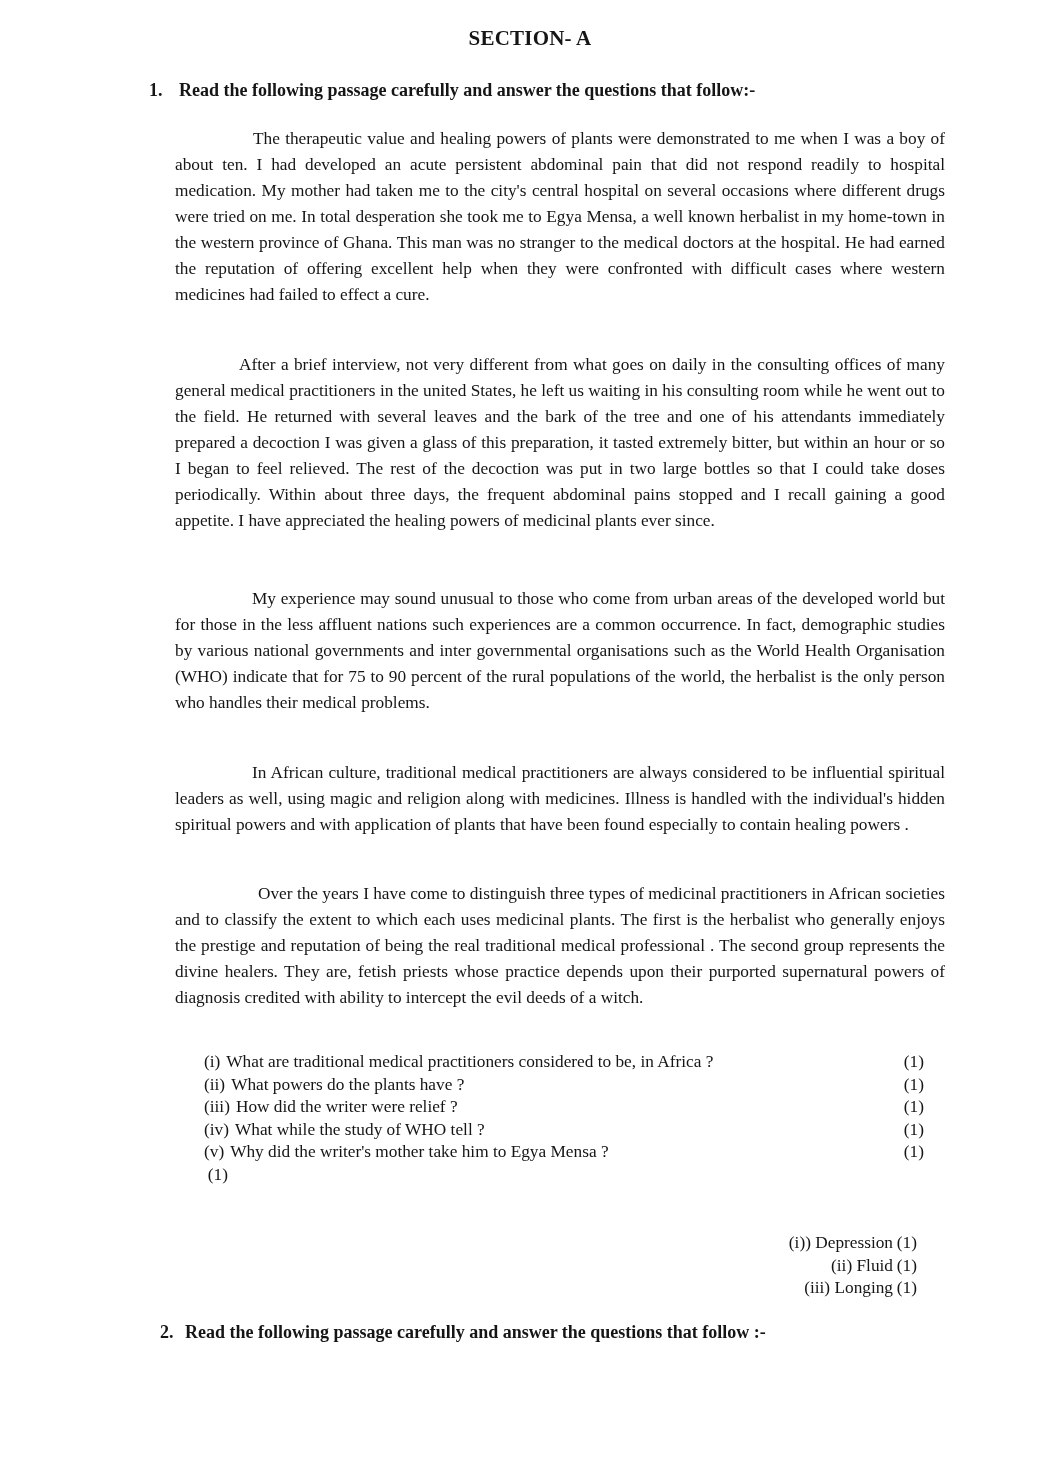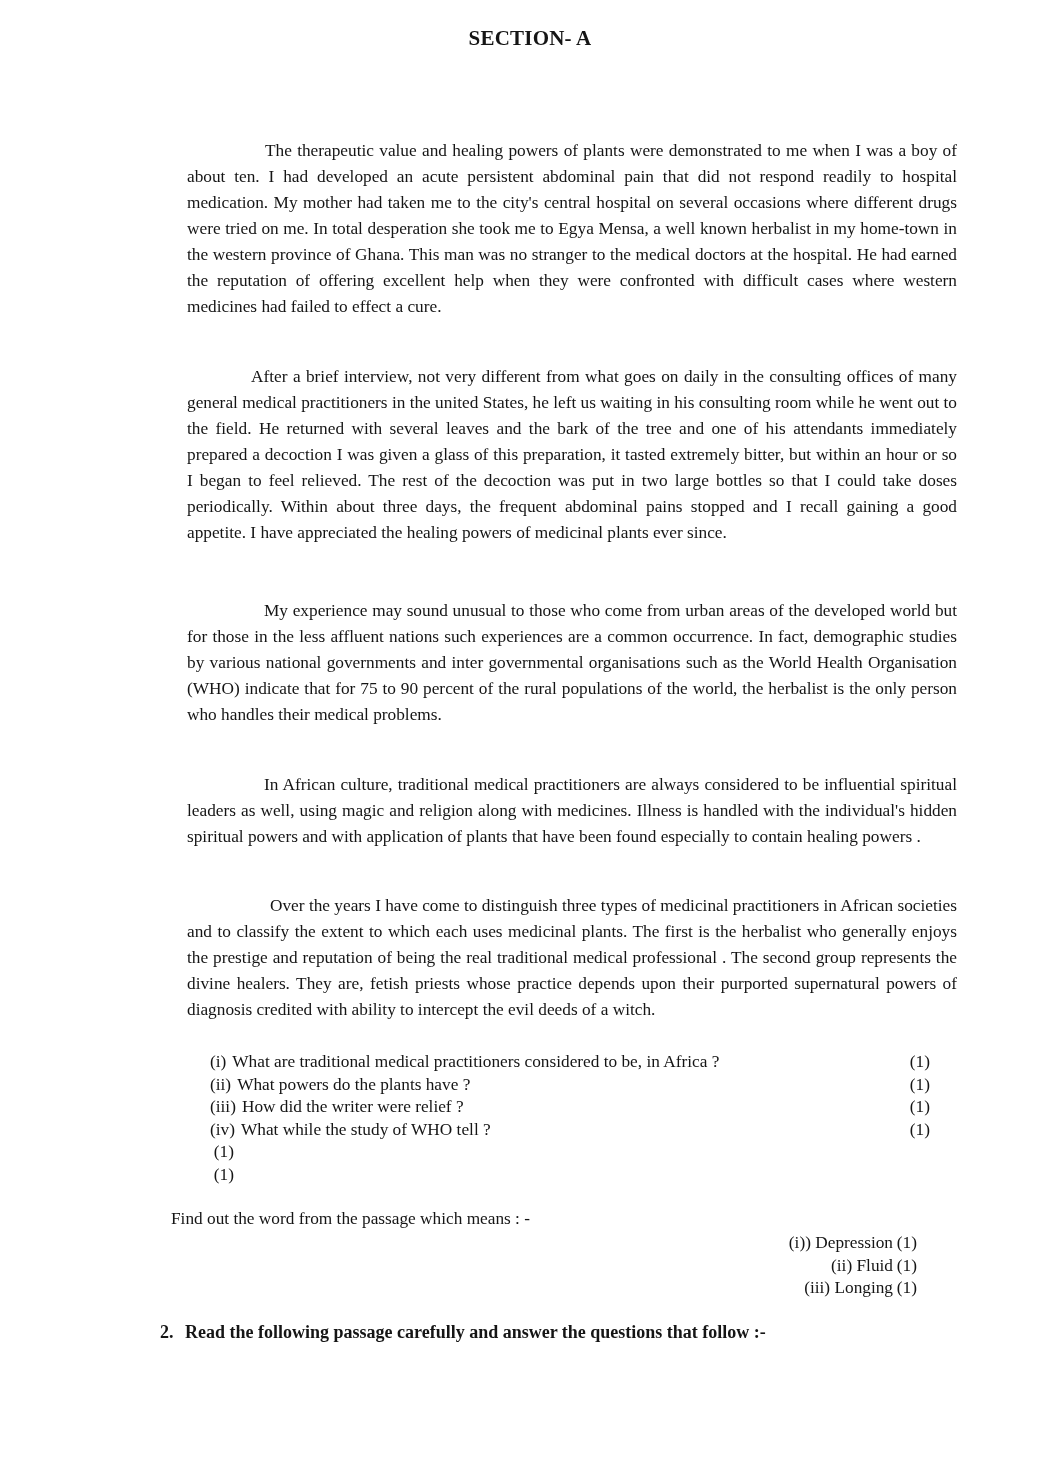--- a/index.html
+++ b/index.html
@@ -44,41 +44,40 @@
   #q2-heading .num { width: 25px; }
 
   .para {
     position: absolute;
     left: 171px;
     width: 770px;
     font-size: 17.3px;
     line-height: 26px;
     text-align: justify;
     text-align-last: left;
-    margin: 16px;
+    margin: 4px;
   }
   .para .indent { display: inline-block; }
   #p1 { top: 122px; }
   #p2 { top: 348px; }
   #p3 { top: 582px; }
   #p4 { top: 756px; }
   #p5 { top: 877px; }
   #p1 .indent { width: 78px; }
   #p2 .indent { width: 64px; }
   #p3 .indent { width: 77px; }
   #p4 .indent { width: 77px; }
   #p5 .indent { width: 83px; }
 
   .qlist {
     position: absolute;
     left: 204px;
     top: 1051px;
     width: 720px;
     font-size: 17.3px;
-    margin-left: 6px;
   }
   .qrow {
     display: flex;
     justify-content: space-between;
     height: 22.6px;
     line-height: 22.6px;
   }
   .qrow .qtext { white-space: nowrap; }
   .qrow .qnum { display: inline-block; margin-right: 6px; }
   .qrow .marks { width: 24px; text-align: right; }
@@ -105,20 +104,23 @@
   }
   .vrow .marks { width: 24px; text-align: right; }
 </style>
 </head>
 <body>
 
 <div class="page">
 
   <div class="section-title">SECTION- A</div>
 
+  <div class="q-heading" id="q1-heading">
+    <span class="num">1.</span><span>Read the following passage carefully and answer the questions that follow:-</span>
+  </div>
 
   <p class="para" id="p1"><span class="indent"></span><span>The therapeutic value and healing powers of plants were demonstrated to me when I was a  boy of about ten. I had developed an acute persistent abdominal pain that did not respond readily to hospital medication. My mother had taken me to the city's central hospital on several occasions where different drugs were tried on me. In total desperation she took me to Egya Mensa, a well known herbalist in my home-town in the western province of Ghana. This man was no stranger to the medical doctors at the hospital. He had earned the reputation of offering excellent help when they were confronted with difficult  cases where western medicines had failed to effect a cure.</span></p>
   <p class="para" id="p2"><span class="indent"></span><span>After a brief interview, not very different from what goes on daily in the consulting offices of many general medical practitioners in the united States, he left us waiting in his consulting room while he went out to the field. He returned with several leaves and the bark of the tree and one of his attendants immediately prepared a decoction I was given a glass of this preparation, it tasted extremely bitter, but within an hour or so I began to feel relieved. The rest of the decoction was put in two large bottles so that I could take doses periodically. Within about three days, the frequent abdominal pains stopped and I recall gaining a good appetite. I have appreciated the healing powers of medicinal plants ever since.</span></p>
   <p class="para" id="p3"><span class="indent"></span><span>My experience may sound unusual to those who come from urban areas of the developed world but for those in the less affluent nations such experiences are a common occurrence. In fact, demographic studies by various national governments and inter governmental organisations such as the World Health Organisation (WHO) indicate that for 75 to 90 percent of the rural populations of the world, the herbalist is the only person who handles their  medical problems.</span></p>
   <p class="para" id="p4"><span class="indent"></span><span>In African culture, traditional medical practitioners are always considered to be influential spiritual leaders as well, using magic and religion along with medicines. Illness is handled with the individual's hidden spiritual powers and with application of plants that have been found especially to contain healing powers .</span></p>
   <p class="para" id="p5"><span class="indent"></span><span>Over the years I have come to distinguish three types of medicinal practitioners in African societies and to classify the extent to which each uses medicinal plants. The first is the herbalist who generally enjoys the prestige and reputation of being the real traditional medical professional . The second group represents the divine healers. They are, fetish priests whose practice depends upon their purported supernatural powers of diagnosis credited with ability to intercept the evil deeds of a witch.</span></p>
 
   <div class="qlist">
     <div class="qrow">
       <span class="qtext"><span class="qnum">(i)</span><span>What are traditional medical practitioners considered to be, in Africa ?</span></span>
@@ -130,28 +132,28 @@
     </div>
     <div class="qrow">
       <span class="qtext"><span class="qnum">(iii)</span><span>How did the writer were relief  ?</span></span>
       <span class="marks">(1)</span>
     </div>
     <div class="qrow">
       <span class="qtext"><span class="qnum">(iv)</span><span>What while the study of WHO tell ?</span></span>
       <span class="marks">(1)</span>
     </div>
     <div class="qrow">
+      <span class="qtext"><span class="qnum">(v)</span><span>Why did the writer's mother take him to Egya Mensa ?</span></span>
       <span class="marks">(1)</span>
     </div>
     <div class="qrow">
       <span class="marks">(1)</span>
     </div>
   </div>
 
-  <div class="vocab-intro">Find out the word from the passage which means : -</div>
 
   <div class="vlist">
     <div class="vrow">
       <span>(i)) Depression</span>
       <span class="marks">(1)</span>
     </div>
     <div class="vrow">
       <span>(ii) Fluid</span>
       <span class="marks">(1)</span>
     </div>

